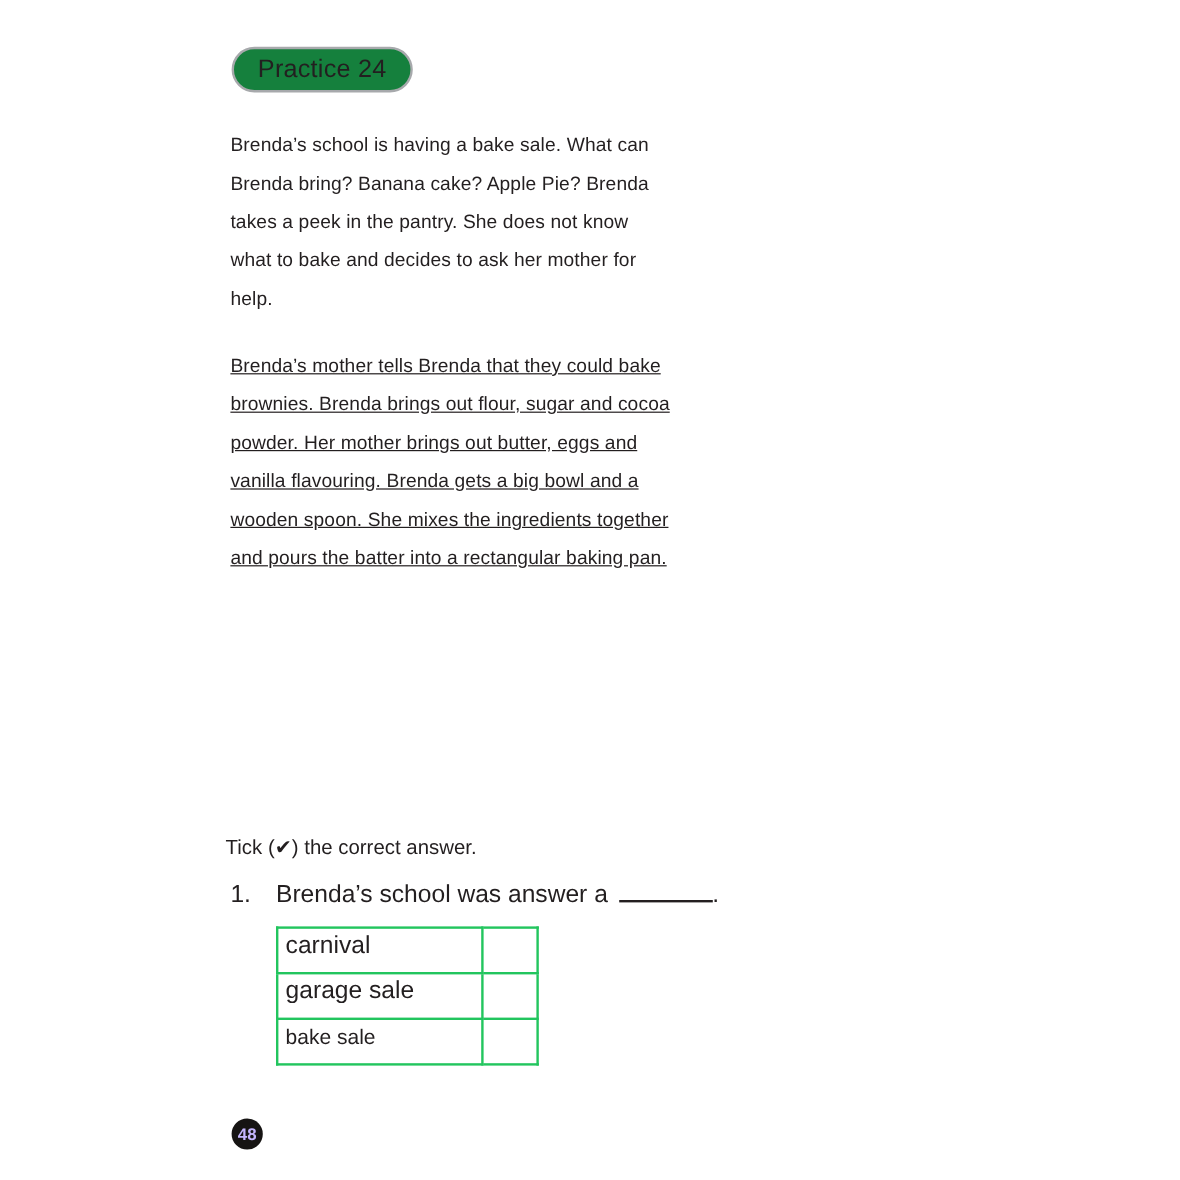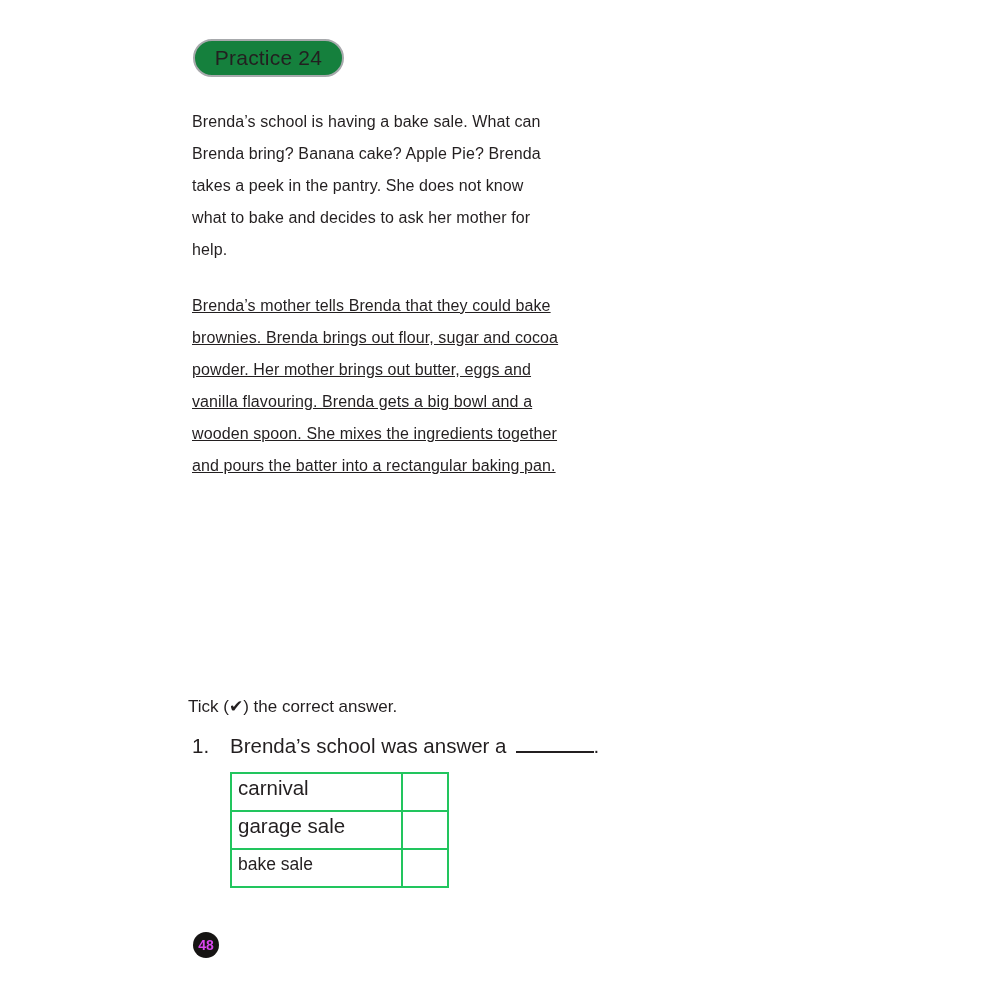--- a/index.html
+++ b/index.html
@@ -91,21 +91,21 @@
   tr.small-row .option-label { font-size: 17.5px; padding-top: 4px; }
   .tick-cell { width: 46px; }
 
   
   .page-badge {
     position: absolute;
     left: 193px; top: 932px;
     width: 26px; height: 26px;
     border-radius: 50%;
     background: #161413;
-    color: #d946ef;
+    color: #c4b5fd;
     font-size: 14px;
     font-weight: bold;
     display: flex; align-items: center; justify-content: center;
   }
 </style>
 </head>
 <body>
 
 <div class="page">
 

